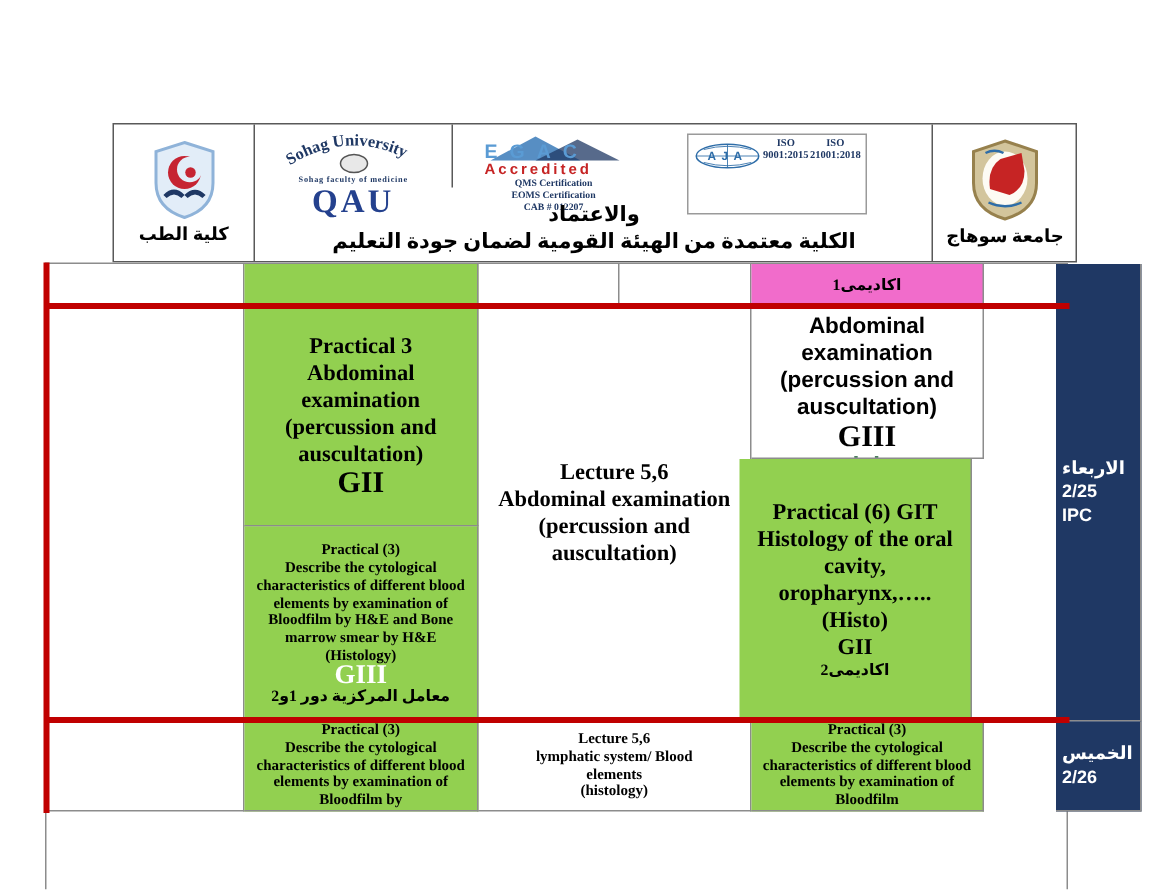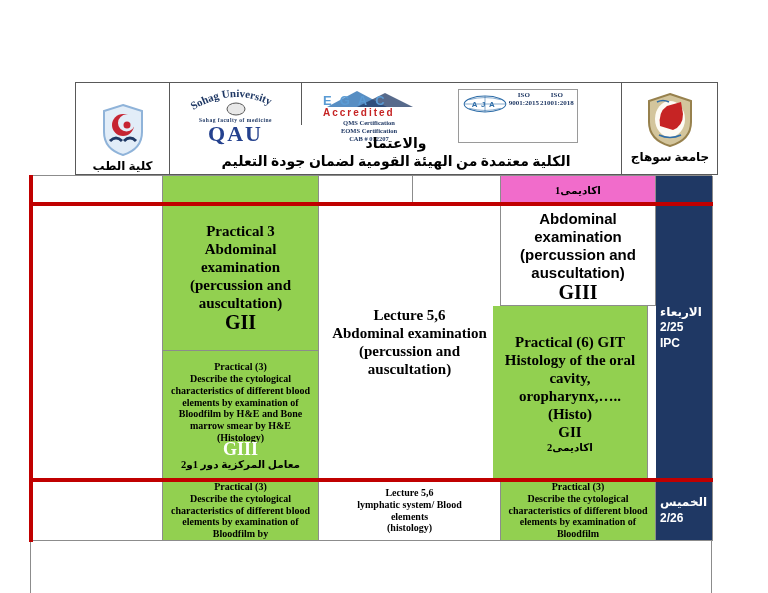--- a/index.html
+++ b/index.html
@@ -22,21 +22,21 @@
   .accr-text {position:absolute; left:100px; top:52px; width:440px; text-align:center;
               font-weight:bold; font-size:14px; color:#000; line-height:1.25; direction:rtl;}
   
   #tbl {position:absolute; left:30px; top:175px; width:682px; height:462px;
         border:1px solid #8c8c8c; background:#fff; box-sizing:border-box;}
   .cell {position:absolute; box-sizing:border-box; border-right:1px solid #8c8c8c;
          border-bottom:1px solid #8c8c8c; display:flex; flex-direction:column;
          align-items:center; justify-content:center; text-align:center; overflow:hidden;}
   .green {background:#92D050;}
   .pink  {background:#F16CCB;}
-  .navy  {background:#1F3864; color:#fff;}
+  .navy  {background:#1F3864; color:#fff;margin-left:48px;}
   .redbar {position:absolute; background:#C00000; z-index:6;}
   .serif {font-family:"Liberation Serif","DejaVu Serif","DejaVu Sans",serif;}
   .sans  {font-family:"Liberation Sans","DejaVu Sans",sans-serif;}
   .t-title {font-weight:bold; display:block;}
   .t-body  {font-weight:bold; display:block;}
   .sz11 {font-size:15px; line-height:1.2;}
   .sz10 {font-size:10px; line-height:1.18;}
   .big-group {font-weight:bold; font-size:20px; line-height:1.05;
               font-family:"Liberation Serif",serif;}
   .group-white {color:#ffffff; font-weight:bold; font-size:18px; line-height:1;
@@ -51,21 +51,21 @@
 </head>
 <body>
 
 <div id="canvas">
 
   <div id="hdr">
     <div class="vline" style="left:93px; top:0; bottom:0;"></div>
     <div class="vline" style="left:225px; top:0; height:42px;"></div>
     <div class="vline" style="left:545px; top:0; bottom:0;"></div>
 
-    <div class="hcell" style="left:0; top:0; width:93px; height:91px;justify-content:flex-end;">
+    <div class="hcell" style="left:0; top:0; width:93px; height:91px;">
       <svg width="46" height="54" viewBox="0 0 46 54">
         <path d="M23 2 L42 8 V29 Q42 46 23 52 Q4 46 4 29 V8 Z" fill="#e2edf8" stroke="#8fb3d9" stroke-width="2"></path>
         <circle cx="23" cy="22" r="11" fill="#c62432"></circle>
         <circle cx="26.5" cy="20" r="8.5" fill="#e2edf8"></circle>
         <circle cx="27" cy="22" r="3.5" fill="#c62432"></circle>
         <path d="M10 38 Q16 32 22 38" stroke="#1f3864" stroke-width="3" fill="none"></path>
         <path d="M24 38 Q30 32 36 38" stroke="#1f3864" stroke-width="3" fill="none"></path>
       </svg>
       <span class="logo-label" dir="rtl">كلية الطب</span>
     </div>

